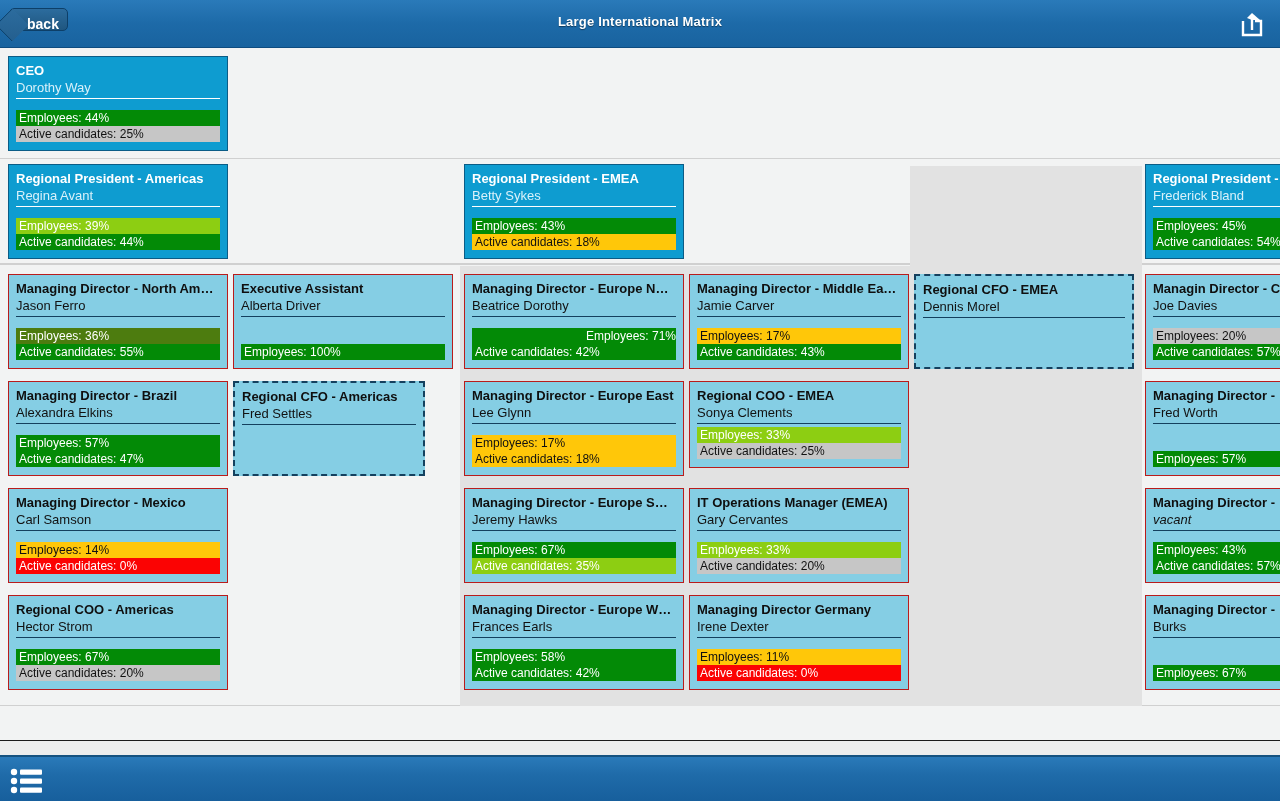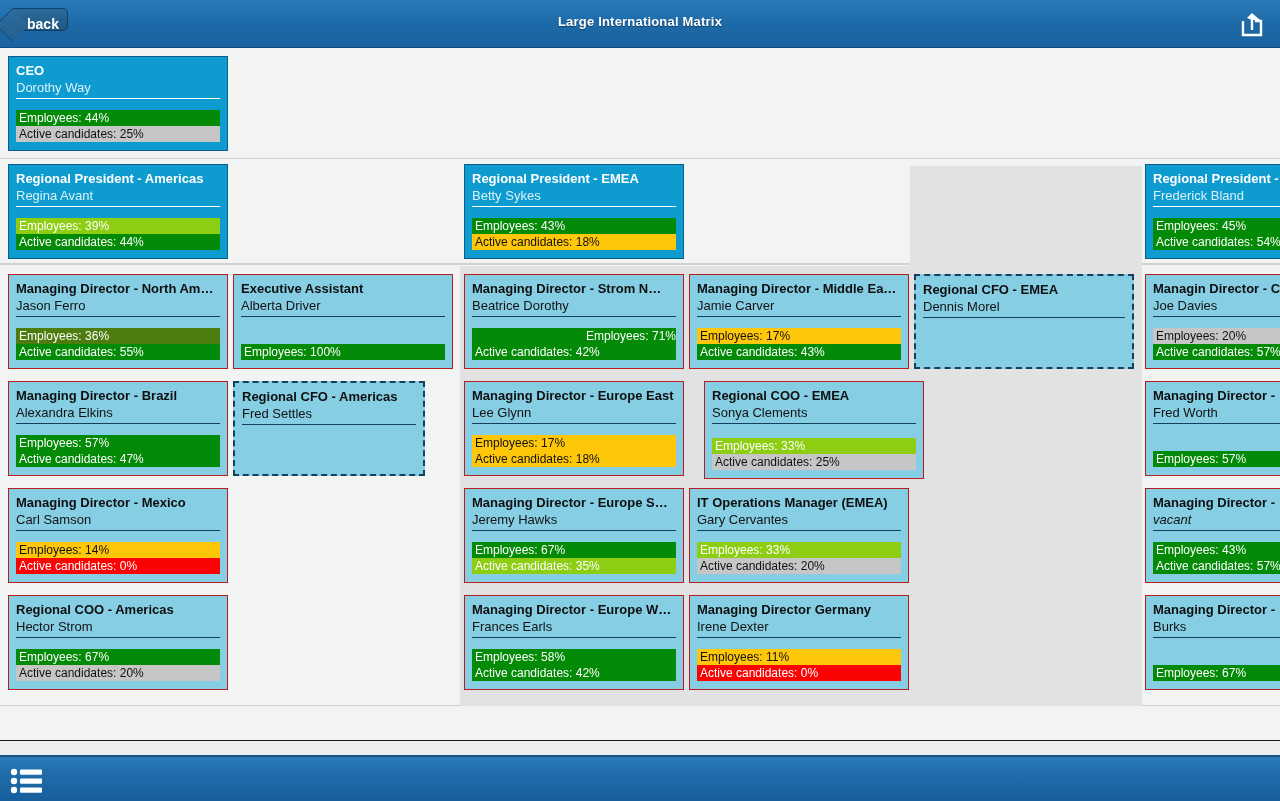--- a/index.html
+++ b/index.html
@@ -221,21 +221,21 @@
     </div>
     <div class="card" style="left: 233px; top: 226px; width: 220px; height: 95px;">
       <div class="card-title">Executive Assistant</div>
       <div class="card-name">Alberta Driver</div>
       <div class="card-rule"></div>
       <div class="bars">
         <div class="bar" style="background: rgb(3, 138, 6); color: rgb(255, 255, 255);">Employees: 100%</div>
       </div>
     </div>
     <div class="card" style="left: 464px; top: 226px; width: 220px; height: 95px;">
-      <div class="card-title">Managing Director<span class="sfx"> - Strom N…</span></div>
+      <div class="card-title">Managing Director<span class="sfx"> - Europe N…</span></div>
       <div class="card-name">Beatrice Dorothy</div>
       <div class="card-rule"></div>
       <div class="bars">
         <div class="bar" style="background: rgb(3, 138, 6); color: rgb(255, 255, 255); text-align: right;">Employees: 71%</div>
         <div class="bar" style="background: rgb(3, 138, 6); color: rgb(255, 255, 255);">Active candidates: 42%</div>
       </div>
     </div>
     <div class="card" style="left: 689px; top: 226px; width: 220px; height: 95px; padding-left: 44px;">
       <div class="card-title">Managing Director<span class="sfx"> - Middle Ea…</span></div>
       <div class="card-name">Jamie Carver</div>
@@ -275,21 +275,21 @@
     </div>
     <div class="card" style="left: 464px; top: 333px; width: 220px; height: 95px;">
       <div class="card-title">Managing Director<span class="sfx"> - Europe East</span></div>
       <div class="card-name">Lee Glynn</div>
       <div class="card-rule"></div>
       <div class="bars">
         <div class="bar" style="background: rgb(255, 199, 9); color: rgb(17, 17, 17);">Employees: 17%</div>
         <div class="bar" style="background: rgb(255, 199, 9); color: rgb(17, 17, 17);">Active candidates: 18%</div>
       </div>
     </div>
-    <div class="card" style="left: 704px; top: 333px; width: 220px; height: 98px;">
+    <div class="card" style="left: 689px; top: 333px; width: 220px; height: 87px;">
       <div class="card-title">Regional COO<span class="sfx"> - EMEA</span></div>
       <div class="card-name">Sonya Clements</div>
       <div class="card-rule"></div>
       <div class="bars">
         <div class="bar" style="background: rgb(141, 206, 18); color: rgb(255, 255, 255);">Employees: 33%</div>
         <div class="bar" style="background: rgb(198, 198, 198); color: rgb(17, 17, 17);">Active candidates: 25%</div>
       </div>
     </div>
     <div class="card" style="left: 1145px; top: 333px; width: 220px; height: 95px;">
       <div class="card-title">Managing Director<span class="sfx"> -</span></div>

